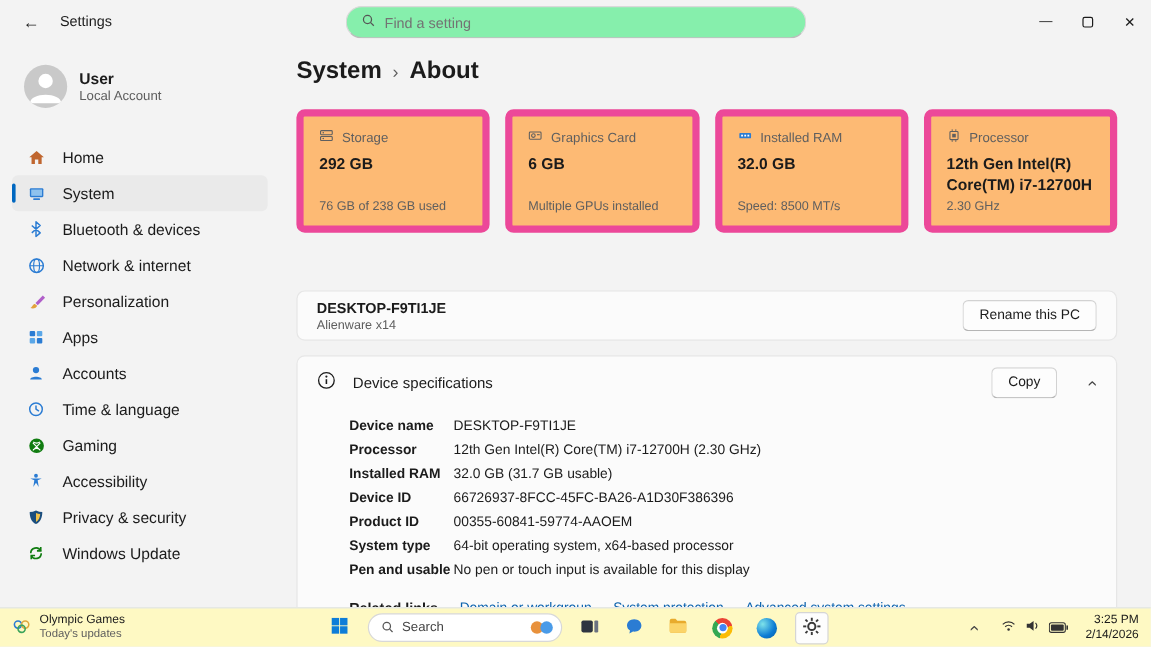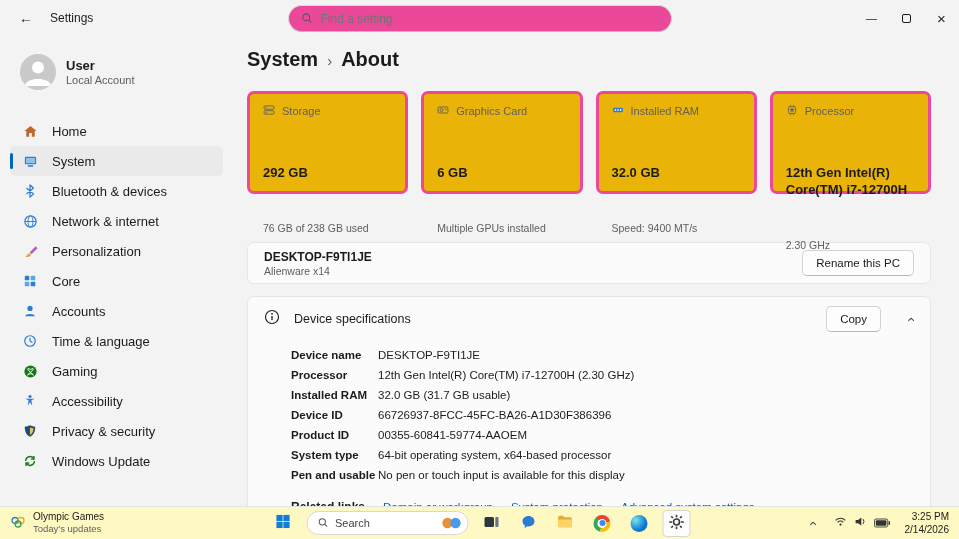--- a/index.html
+++ b/index.html
@@ -7,21 +7,21 @@
   body { font-family:"Liberation Sans","DejaVu Sans",sans-serif; background:#f3f3f3; color:#1b1b1b; }
   button { font-family:inherit; cursor:pointer; }
   .app { width:959px; height:539px; display:flex; flex-direction:column; }
 
   
   .titlebar { height:36px; flex-shrink:0; position:relative; display:flex; align-items:center; }
   .tb-left { display:flex; align-items:center; gap:12px; padding-left:14px; }
   .back-btn { background:none; border:none; font-size:14px; color:#1b1b1b; width:24px; height:24px; border-radius:4px; }
   .app-title { font-size:12px; }
   .find-pill { position:absolute; left:50%; transform:translateX(-50%); top:5px; width:384px; height:27px;
-    background:#ec4899; border:1px solid #d9d9d9; border-bottom-color:#bcbcbc; border-radius:14px;
+    background:#86efac; border:1px solid #d9d9d9; border-bottom-color:#bcbcbc; border-radius:14px;
     display:flex; align-items:center; gap:8px; padding:0 12px; }
   .find-pill input { flex:1; border:none; outline:none; background:transparent; font-size:12px; color:#1b1b1b; }
   .find-pill input::placeholder { color:#737373; }
   .win-controls { position:absolute; right:0; top:0; height:36px; display:flex; }
   .win-btn { width:35px; height:36px; background:none; border:none; font-size:11px; color:#1b1b1b;
     display:flex; align-items:center; justify-content:center; }
   .max-box { display:inline-block; width:9px; height:9px; border:1px solid #1b1b1b; border-radius:2px; }
   .close-glyph { font-size:15px; }
 
   
@@ -41,22 +41,22 @@
   .nav-item.selected::before { content:""; position:absolute; left:0; top:7px; width:3px; height:16px;
     border-radius:2px; background:#0067c0; }
   .nav-icon { width:16px; height:16px; flex-shrink:0; display:flex; align-items:center; justify-content:center; }
 
   
   .main { flex:1; padding:10px 28px 0 14px; overflow:hidden; }
   .breadcrumb { display:flex; align-items:center; gap:9px; font-size:20px; font-weight:700; margin-top:2px; }
   .crumb-sep { font-size:15px; color:#5f5f5f; font-weight:400; padding-top:2px; }
 
   .cards-row { display:flex; gap:13px; margin-top:20px; height:103px; }
-  .spec-card { flex:1; background:#eab308; border:3px solid #ec4899; border-radius:7px; padding:10px 13px;
-    display:flex; flex-direction:column;gap:40px; }
+  .spec-card { flex:1; background:#fdba74; border:6px solid #ec4899; border-radius:7px; padding:10px 13px;
+    display:flex; flex-direction:column; }
   .card-top { display:flex; align-items:center; gap:7px; font-size:11px; color:#5f5f5f; }
   .card-value { margin-top:7px; font-size:13px; font-weight:700; line-height:1.3; }
   .card-detail { margin-top:auto; font-size:10.5px; color:#5f5f5f; }
 
   .device-header { margin-top:48px; height:42px; background:#fbfbfb; border:1px solid #e6e6e6; border-radius:7px;
     display:flex; align-items:center; justify-content:space-between; padding:0 16px; }
   .dev-name { font-size:12px; font-weight:700; }
   .dev-model { font-size:10.5px; color:#5d5d5d; margin-top:1px; }
   .win-button { background:#fdfdfd; border:1px solid #d2d2d2; border-bottom-color:#b5b5b5; border-radius:5px;
     font-size:11.5px; color:#1b1b1b; padding:6px 13px; }
@@ -192,21 +192,21 @@
         </div>
         <div class="nav-item">
           <span class="nav-icon">
               <svg width="14" height="14" viewBox="0 0 16 16">
                 <rect x="2" y="2" width="5.2" height="5.2" rx="1" fill="#2b7cd3"></rect>
                 <rect x="8.8" y="2" width="5.2" height="5.2" rx="1" fill="#5aa7e8"></rect>
                 <rect x="2" y="8.8" width="5.2" height="5.2" rx="1" fill="#5aa7e8"></rect>
                 <rect x="8.8" y="8.8" width="5.2" height="5.2" rx="1" fill="#2b7cd3"></rect>
               </svg>
             </span>
-          <span>Core</span>
+          <span>Apps</span>
         </div>
         <div class="nav-item">
           <span class="nav-icon">
               <svg width="14" height="14" viewBox="0 0 16 16">
                 <circle cx="8" cy="5" r="3" fill="#2b7cd3"></circle>
                 <path d="M2.5 14 C2.5 10.5 13.5 10.5 13.5 14 Z" fill="#2b7cd3"></path>
               </svg>
             </span>
           <span>Accounts</span>
         </div>
@@ -297,21 +297,21 @@
           <div class="card-top">
             <span><svg width="12" height="12" viewBox="0 0 16 16">
                   <rect x="1.5" y="5" width="13" height="6" rx="1" fill="#2b7cd3"></rect>
                   <rect x="3.5" y="7" width="2" height="2" fill="#fff"></rect>
                   <rect x="7" y="7" width="2" height="2" fill="#fff"></rect>
                   <rect x="10.5" y="7" width="2" height="2" fill="#fff"></rect>
                 </svg></span>
             <span>Installed RAM</span>
           </div>
           <div class="card-value">32.0 GB</div>
-          <div class="card-detail">Speed: 9400 MT/s</div>
+          <div class="card-detail">Speed: 8500 MT/s</div>
         </div>
         <div class="spec-card">
           <div class="card-top">
             <span><svg width="12" height="12" viewBox="0 0 16 16">
                   <rect x="3.5" y="3.5" width="9" height="9" rx="1" fill="none" stroke="#5f5f5f" stroke-width="1.2"></rect>
                   <rect x="6" y="6" width="4" height="4" fill="#5f5f5f"></rect>
                   <line x1="6" y1="1" x2="6" y2="3" stroke="#5f5f5f"></line>
                   <line x1="10" y1="1" x2="10" y2="3" stroke="#5f5f5f"></line>
                   <line x1="6" y1="13" x2="6" y2="15" stroke="#5f5f5f"></line>
                   <line x1="10" y1="13" x2="10" y2="15" stroke="#5f5f5f"></line>

